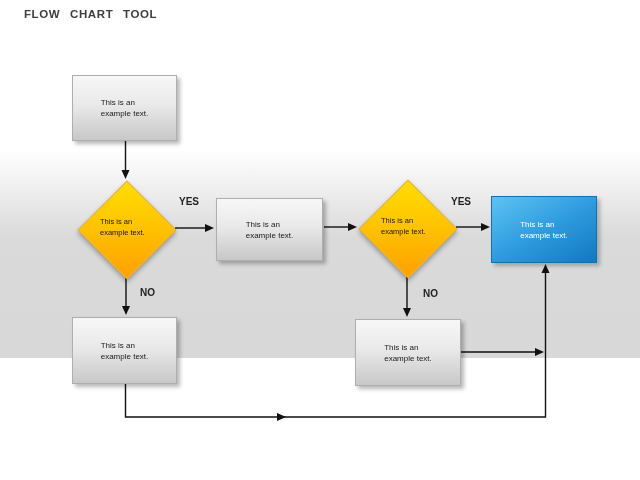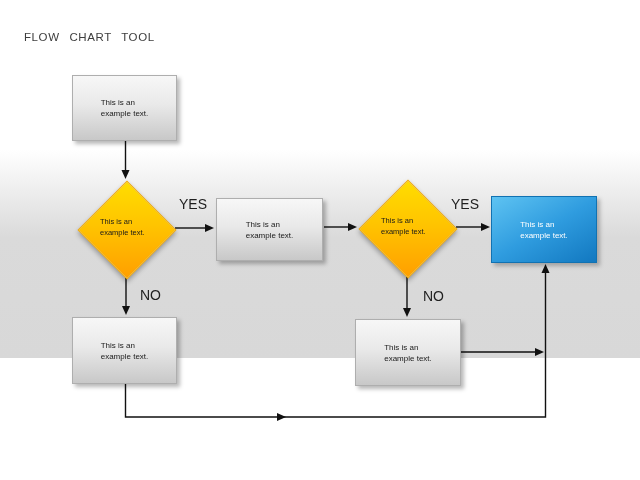--- a/index.html
+++ b/index.html
@@ -11,23 +11,23 @@
     font-family: "Liberation Sans", sans-serif;
   }
   .band {
     position: absolute;
     left: 0; top: 150px;
     width: 640px; height: 208px;
     background: linear-gradient(to bottom, #ffffff 0%, #dadada 42%, #d8d8d8 100%);
   }
   .page-title {
     position: absolute;
-    left: 24px; top: 31px;
+    left: 24px; top: 8px;
     font-size: 11.5px;
-    font-weight: normal;
+    font-weight: bold;
     color: #3d3d3d;
     letter-spacing: 0.6px;
     word-spacing: 6px;
     margin: 0;
   }
   .connectors {
     position: absolute;
     left: 0; top: 0;
     width: 640px; height: 480px;
   }
@@ -72,22 +72,22 @@
     position: absolute;
     font-size: 7.5px;
     line-height: 10.5px;
     color: #1a1a1a;
     white-space: pre-line;
     text-align: left;
     pointer-events: none;
   }
   .edge-label {
     position: absolute;
-    font-size: 14px;
-    font-weight: 400;
+    font-size: 10px;
+    font-weight: 700;
     color: #1f1f1f;
   }
 </style>
 </head>
 <body>
 
 <div class="canvas">
 
   <div class="band"></div>
 

